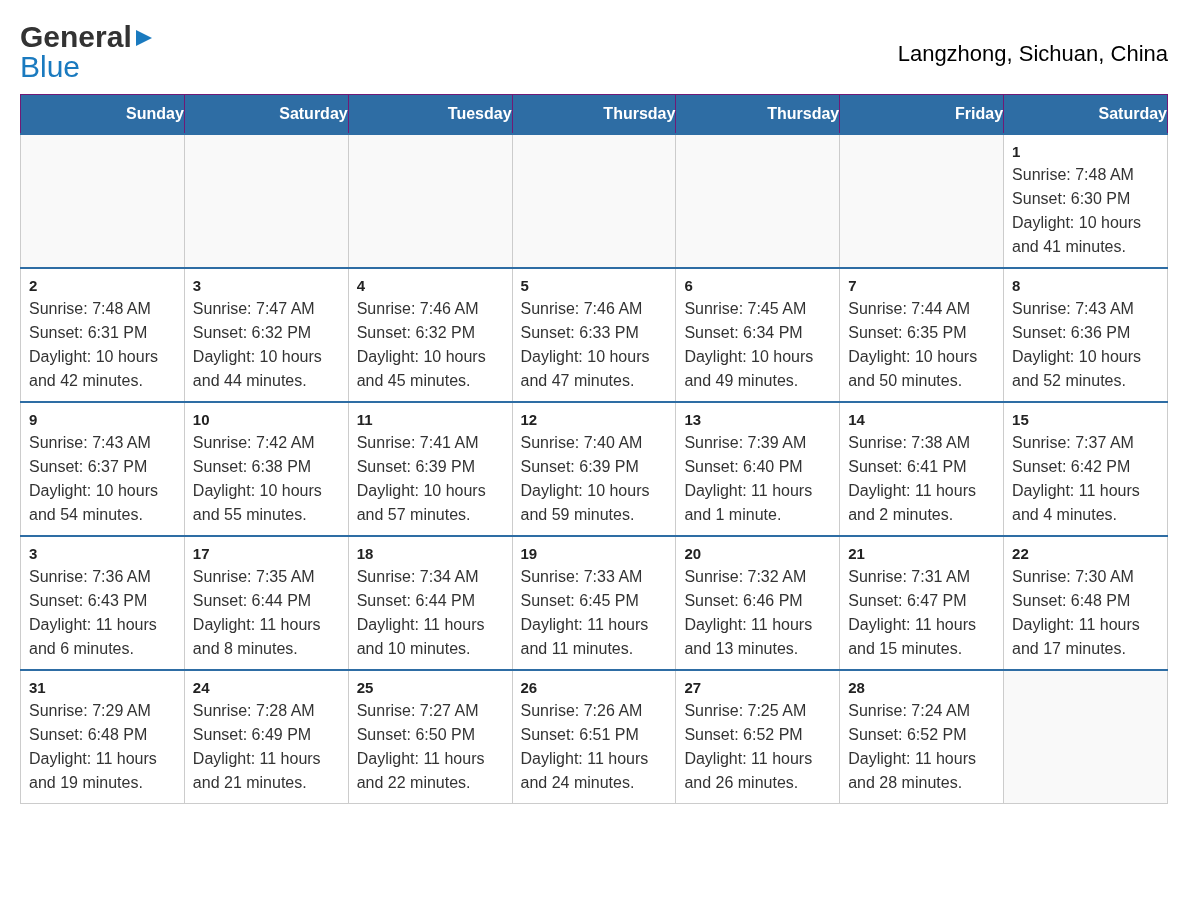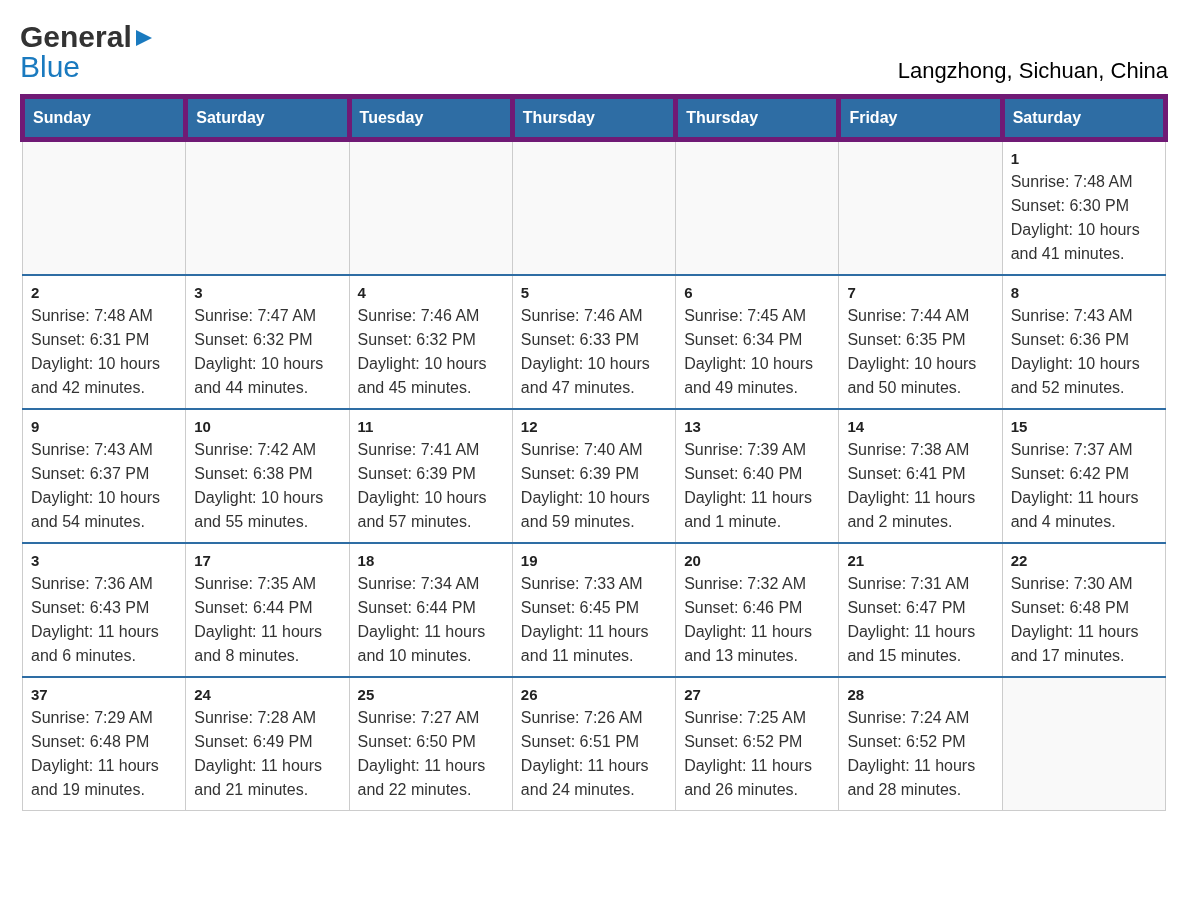--- a/index.html
+++ b/index.html
@@ -6,21 +6,21 @@
     body {
       font-family: Arial, sans-serif;
       background: #fff;
       padding: 20px;
       width: 1188px;
       min-height: 918px;
     }
     .header {
       display: flex;
       justify-content: space-between;
-      align-items: flex-end;
+      align-items: center;
       margin-bottom: 10px;
     }
     .title-block {
       text-align: right;
     }
     .month-title {
       font-size: 52px;
       font-weight: bold;
       color: #222;
       line-height: 1.1;
@@ -33,23 +33,23 @@
     .calendar {
       width: 100%;
       border-collapse: collapse;
       border: 1px solid #ccc;
     }
     .calendar th {
       background-color: #2e6da4;
       color: #fff;
       font-size: 16px;
       font-weight: bold;
-      padding: 10px 8px;
-      text-align: left;
-      border: 5px solid #701a75;
+      padding: 10px 0;
+      text-align: right;
+      border: 1px solid #701a75;
     }
     .calendar td {
       vertical-align: top;
       padding: 8px;
       border: 1px solid #ccc;
       width: 14.28%;
       min-height: 110px;
       height: 110px;
       font-size: 12.5px;
       color: #333;
@@ -212,21 +212,21 @@
           <span class="day-number">21</span>
           <div class="day-info">Sunrise: 7:31 AM<br>Sunset: 6:47 PM<br>Daylight: 11 hours<br>and 15 minutes.</div>
         </td>
         <td>
           <span class="day-number">22</span>
           <div class="day-info">Sunrise: 7:30 AM<br>Sunset: 6:48 PM<br>Daylight: 11 hours<br>and 17 minutes.</div>
         </td>
       </tr>
       <tr>
         <td>
-          <span class="day-number">37</span>
+          <span class="day-number">31</span>
           <div class="day-info">Sunrise: 7:29 AM<br>Sunset: 6:48 PM<br>Daylight: 11 hours<br>and 19 minutes.</div>
         </td>
         <td>
           <span class="day-number">24</span>
           <div class="day-info">Sunrise: 7:28 AM<br>Sunset: 6:49 PM<br>Daylight: 11 hours<br>and 21 minutes.</div>
         </td>
         <td>
           <span class="day-number">25</span>
           <div class="day-info">Sunrise: 7:27 AM<br>Sunset: 6:50 PM<br>Daylight: 11 hours<br>and 22 minutes.</div>
         </td>

